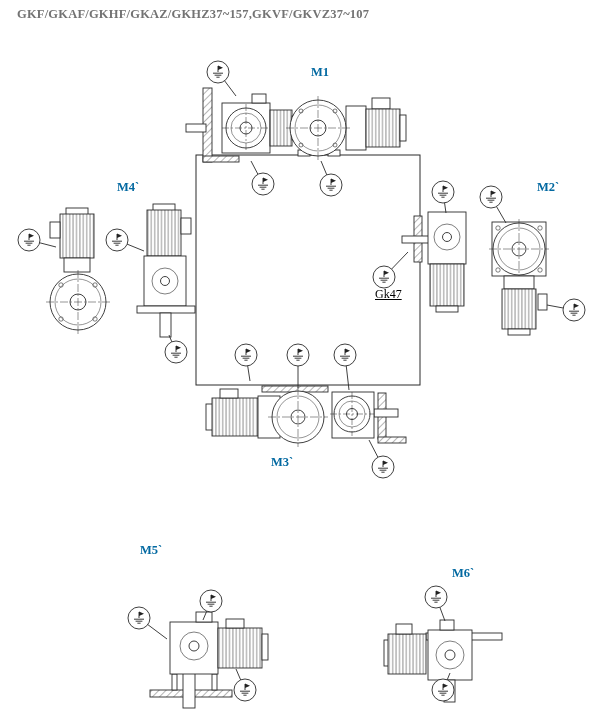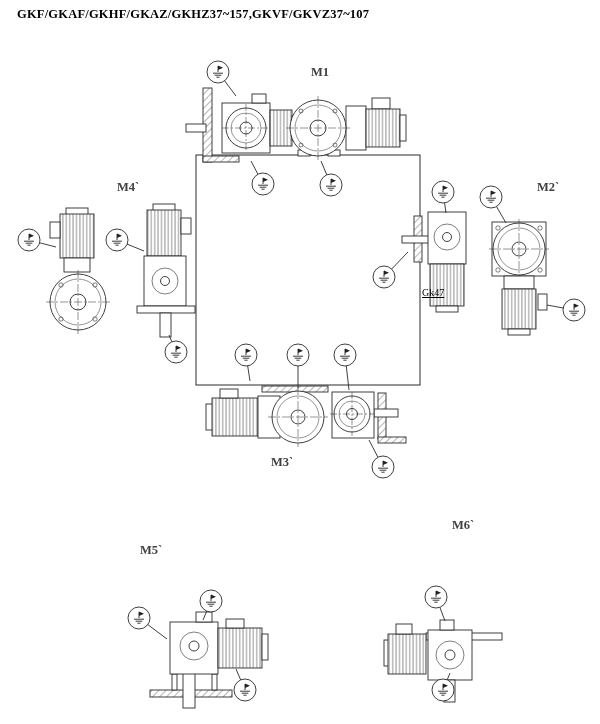--- a/index.html
+++ b/index.html
@@ -1,28 +1,28 @@
 <!DOCTYPE html>
 <html><head>
 <meta charset="utf-8">
 <style>
   * { margin:0; padding:0; box-sizing:border-box; }
   html,body { background:#fff; }
   body { font-family:"Liberation Serif", serif; }
   .page { position:relative; width:600px; height:724px; background:#fff; overflow:hidden; }
   .art { position:absolute; left:0; top:0; }
-  .title { position:absolute; left:17px; top:7px; font-weight:bold; font-size:12.5px; letter-spacing:.2px; color:#000000; white-space:nowrap; }
-  .pos-label { position:absolute; font-weight:bold; font-size:12.5px; color:#404040; }
+  .title { position:absolute; left:17px; top:7px; font-weight:bold; font-size:12.5px; letter-spacing:.2px; color:#737373; white-space:nowrap; }
+  .pos-label { position:absolute; font-weight:bold; font-size:12.5px; color:#0369a1; }
   .lm1{left:311px;top:65px}
   .lm2{left:537px;top:180px}
   .lm3{left:271px;top:455px}
   .lm4{left:117px;top:180px}
   .lm5{left:140px;top:543px}
-  .lm6{left:452px;top:518px}
-  .gk { position:absolute; left:375px; top:287px; font-size:10px; color:#000; text-decoration:underline;margin-left:47px; }
+  .lm6{left:452px;top:566px}
+  .gk { position:absolute; left:375px; top:287px; font-size:12px; color:#000; text-decoration:underline; }
 </style>
 </head>
 <body>
 
 <div class="page">
 
   <svg class="art" width="600" height="724" viewBox="0 0 600 724">
     <defs>
       <pattern id="hatch" width="5" height="5" patternUnits="userSpaceOnUse" patternTransform="rotate(45)">
         <rect width="5" height="5" fill="#ffffff"></rect>

